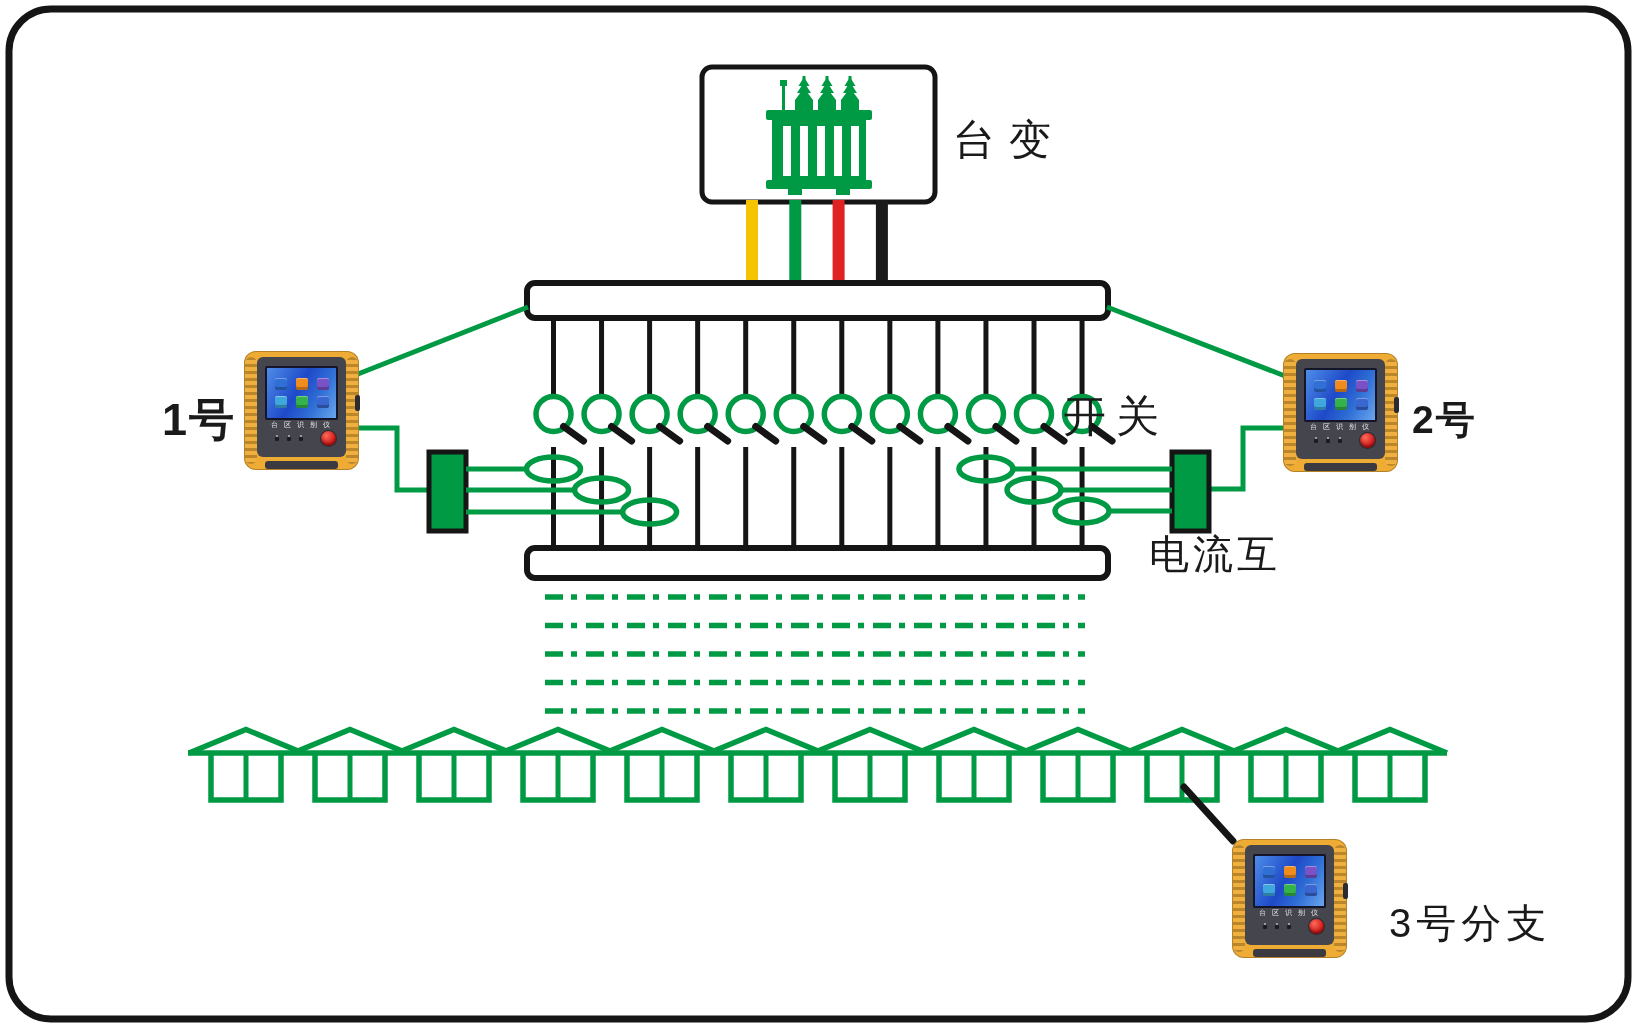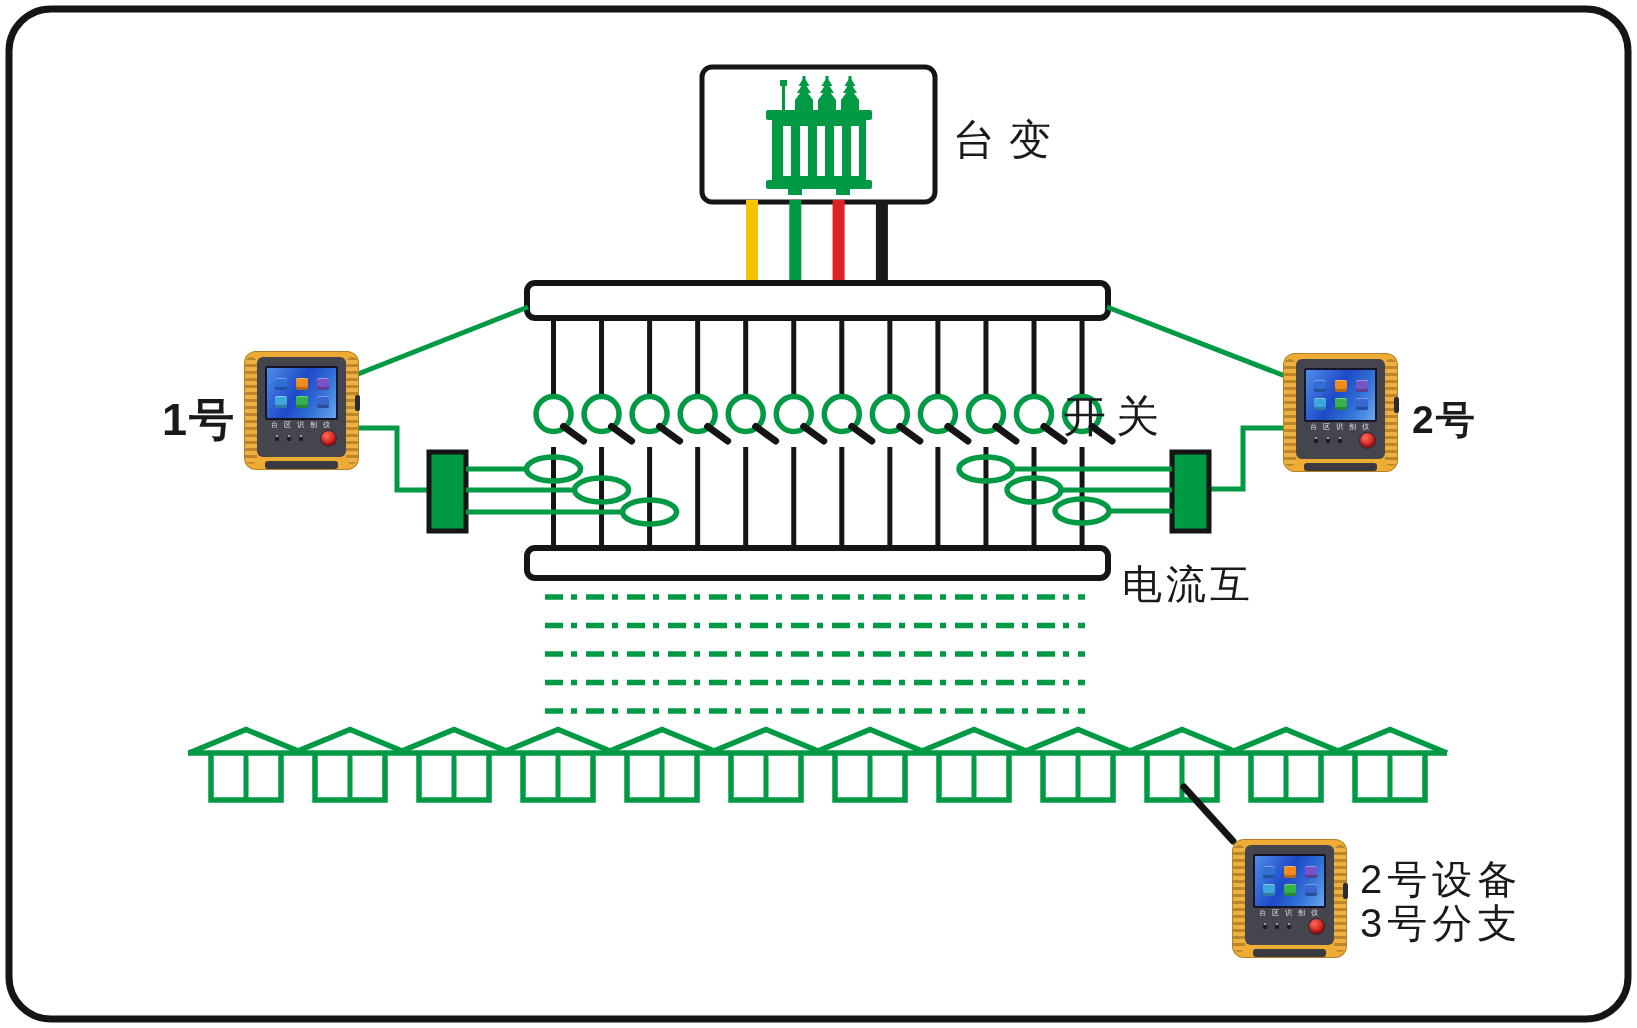--- a/index.html
+++ b/index.html
@@ -5,26 +5,26 @@
   html,body{margin:0;padding:0;background:#fff;}
   #stage{
     position:relative;width:1637px;height:1028px;background:#fff;overflow:hidden;
     font-family:"Liberation Sans","DejaVu Sans",sans-serif;color:var(--ink,#1a1a1a);
   }
   #diagram{position:absolute;left:0;top:0;}
   .lbl{position:absolute;white-space:nowrap;color:var(--ink,#1a1a1a);}
   .lbl-transformer{left:953px;top:112px;font-size:42px;letter-spacing:14px;}
   .lbl-supply{left:906px;top:220px;font-size:39px;letter-spacing:9px;}
   .lbl-switch{left:1048px;top:388px;font-size:43px;letter-spacing:10px;margin-left:15px;}
-  .lbl-ct{left:1095px;top:564px;width:186px;text-align:center;font-size:40px;letter-spacing:4px;line-height:40px;}
+  .lbl-ct{left:1095px;top:534px;width:186px;text-align:right;font-size:40px;letter-spacing:4px;line-height:40px;}
   .lbl-dev1{left:162px;top:390px;font-size:45px;letter-spacing:2px;font-weight:bold;}
   .lbl-dev2{left:1412px;top:393px;font-size:39px;letter-spacing:2px;font-weight:bold;}
   .lbl-branch{left:1446px;top:738px;font-size:42px;letter-spacing:7px;}
   .lbl-bd1{left:1360px;top:852px;font-size:40px;letter-spacing:5px;}
-  .lbl-bd2{left:1360px;top:896px;font-size:40px;letter-spacing:5px;}
+  .lbl-bd2{left:1389px;top:896px;font-size:40px;letter-spacing:5px;}
 
   
   .device{position:absolute;width:115px;height:119px;background:var(--dev-yellow,#efac35);
     border-radius:12px;box-shadow:inset 0 0 0 1px rgba(0,0,0,.25);}
   .d-rib{position:absolute;top:6px;bottom:6px;width:12px;border-radius:8px;
     background:repeating-linear-gradient(180deg, rgba(0,0,0,.22) 0 3px, rgba(255,255,255,.05) 3px 7px);}
   .d-rib.left{left:1px;}  .d-rib.right{right:1px;}
   .d-front{position:absolute;left:13px;right:13px;top:6px;bottom:13px;
     background:var(--dev-body,#45454d);border-radius:6px;}
   .d-screen{position:absolute;left:8px;right:8px;top:9px;height:50px;
@@ -282,21 +282,20 @@
       <line x1="1184" y1="787" x2="1233" y2="841" stroke="#151515" stroke-width="7" stroke-linecap="round"></line>
     </svg>
 
   <div class="lbl lbl-transformer">台变</div>
   <div class="lbl lbl-switch">开关</div>
   <div class="lbl lbl-ct">
     <div>电流互</div>
   </div>
   <div class="lbl lbl-dev1">1号</div>
   <div class="lbl lbl-dev2">2号</div>
-  <div class="lbl lbl-bd1">2号设备</div>
   <div class="lbl lbl-bd2">3号分支</div>
 <div class="device" style="left: 244px; top: 351px;">
     <div class="d-rib left"></div>
     <div class="d-rib right"></div>
     <div class="d-front">
       <div class="d-screen">
         <div class="d-icons">
             <i style="background: rgb(47, 111, 214);"></i>
             <i style="background: rgb(240, 140, 30);"></i>
             <i style="background: rgb(122, 82, 199);"></i>

